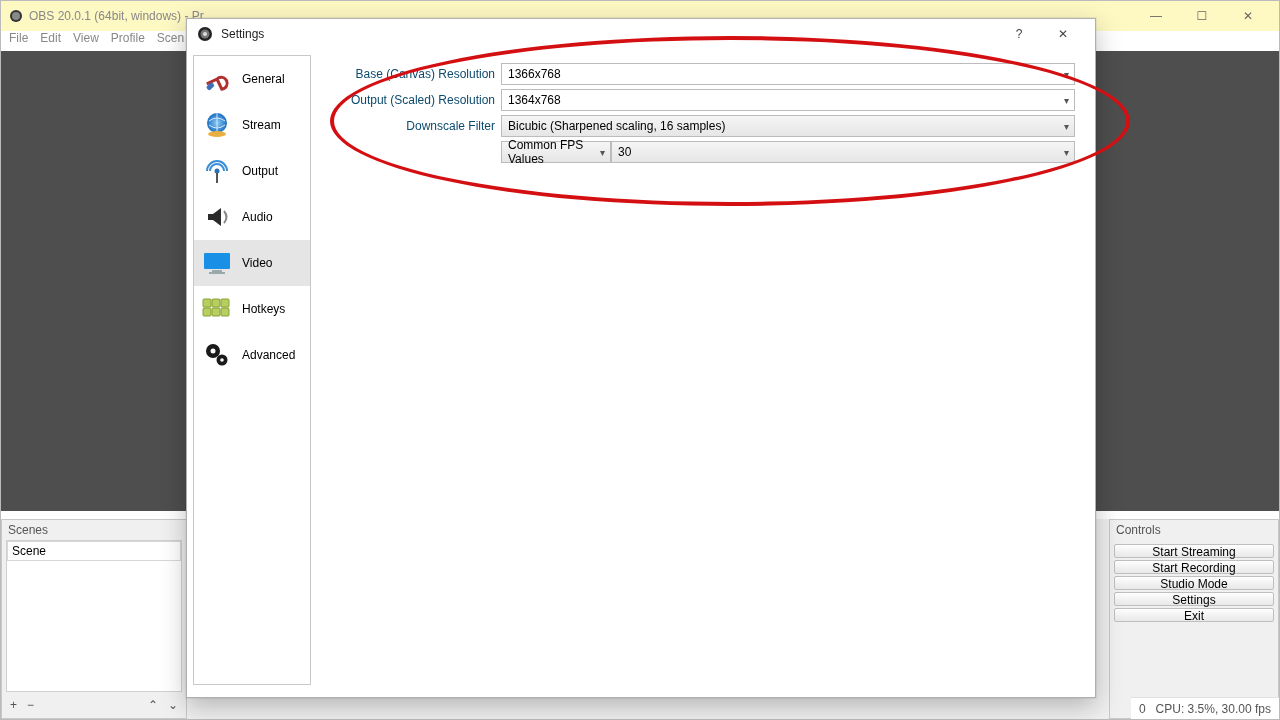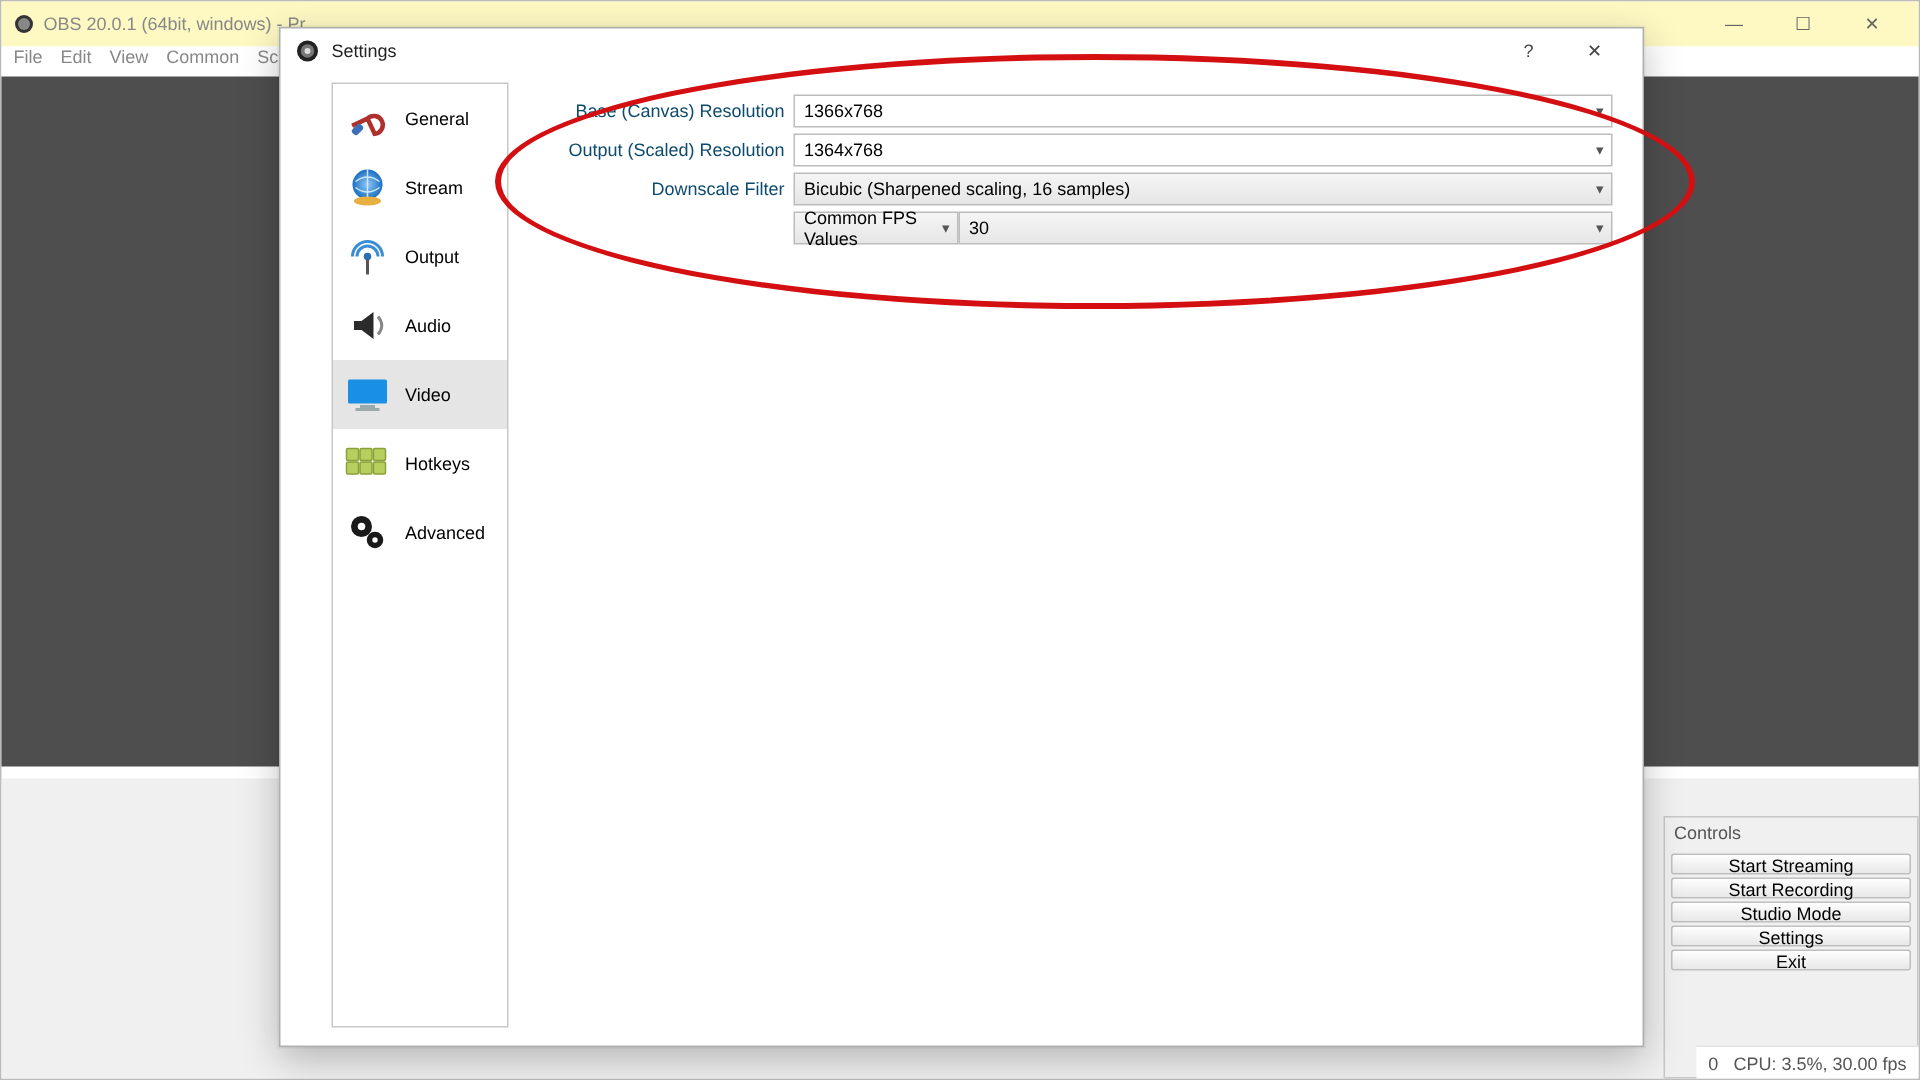--- a/index.html
+++ b/index.html
@@ -13,32 +13,32 @@
 .main-menu { height: 20px; background: #fff; display: flex; gap: 12px; padding: 0 8px; color: #888; }
 .main-menu span { text-decoration: underline; text-decoration-color: transparent; }
 .preview { position: absolute; top: 50px; left: 0; right: 0; height: 460px; background: #4e4e4e; }
 
 .bottom { position: absolute; bottom: 0; left: 0; right: 0; height: 200px; background: #f0f0f0; display: flex; }
 .bottom-col { border: 1px solid #c8c8c8; display: flex; flex-direction: column; }
 .bottom-col .hdr { padding: 3px 6px; color: #555; }
 .scenes-list { flex: 1; background: #fff; margin: 0 4px; border: 1px solid #d0d0d0; }
 .scenes-list .item { padding: 2px 4px; border: 1px solid #d8d8d8; }
 .bottom-tools { display: flex; gap: 10px; padding: 6px 8px; color: #555; font-size: 18px; }
-.controls-col { width: 170px; margin-left: auto; margin-top: 25px; }
+.controls-col { width: 170px; margin-left: auto; }
 .controls-col .btns { padding: 4px; display: flex; flex-direction: column; gap: 2px; }
 .controls-col button { height: 14px; border: 1px solid #bfbfbf; background: linear-gradient(#fefefe,#e8e8e8); border-radius: 2px; }
 .statusbar { position: absolute; bottom: 0; right: 0; height: 22px; background: #fff; display: flex; align-items: center; padding: 0 8px; font-size: 11px; color: #555; gap: 10px; border-top: 1px solid #e0e0e0; z-index: 2; }
 
 .settings { position: absolute; left: 186px; top: 18px; width: 910px; height: 680px; background: #fff; border: 1px solid #b0b0b0; box-shadow: 0 8px 24px rgba(0,0,0,0.25), 0 0 0 1px rgba(0,0,0,0.05); z-index: 50; display: flex; flex-direction: column; }
 .settings-titlebar { height: 30px; display: flex; align-items: center; padding: 0 10px; }
 .settings-titlebar .title { display: flex; align-items: center; gap: 8px; flex: 1; color: #222; }
 .settings-titlebar .wc { display: flex; gap: 0; }
 .settings-titlebar .wc div { width: 44px; height: 30px; display: flex; align-items: center; justify-content: center; color: #444; }
 .settings-body { flex: 1; display: flex; padding: 6px 6px 12px 6px; gap: 6px; }
-.sidebar { width: 118px; border: 1px solid #c8c8c8; background: #fff; display: flex; flex-direction: column; margin-left: 28px; }
+.sidebar { width: 118px; border: 1px solid #c8c8c8; background: #fff; display: flex; flex-direction: column; }
 .side-item { height: 46px; display: flex; align-items: center; gap: 8px; padding: 0 6px; }
 .side-item.selected { background: #e5e5e5; text-align: center; }
 .side-item .icon { width: 34px; height: 34px; display: flex; align-items: center; justify-content: center; }
 .content { flex: 1; padding: 8px 14px; }
 .form { display: grid; grid-template-columns: 170px 110px 1fr; row-gap: 4px; align-items: center; }
 .form label { text-align: right; padding-right: 6px; color: #0c4a6e; }
 .form .span2 { grid-column: 2 / span 2; }
 .form select, .form .combo { width: 100%; height: 22px; border: 1px solid #bcbcbc; background: #fff; padding: 0 18px 0 6px; appearance: none; position: relative; display: flex; align-items: center; }
 .combo.grey, select.grey { background: linear-gradient(#f5f5f5,#e6e6e6); }
 .sel-wrap { position: relative; }
@@ -66,26 +66,39 @@
     <div class="controls">
       <div>—</div>
       <div>☐</div>
       <div>✕</div>
     </div>
   </div>
   <div class="main-menu">
     <span>File</span>
     <span>Edit</span>
     <span>View</span>
-    <span>Common</span>
+    <span>Profile</span>
     <span>Scen</span>
   </div>
   <div class="preview"></div>
 
   <div class="bottom">
+    <div class="bottom-col" style="width:186px">
+      <div class="hdr">Scenes</div>
+      <div class="scenes-list">
+        <div class="item">Scene</div>
+      </div>
+      <div class="bottom-tools">
+        <span>+</span>
+        <span>−</span>
+        <span style="flex:1"></span>
+        <span>⌃</span>
+        <span>⌄</span>
+      </div>
+    </div>
     <div style="flex:1"></div>
     <div class="bottom-col controls-col">
       <div class="hdr">Controls</div>
       <div class="btns">
         <button>Start Streaming</button>
         <button>Start Recording</button>
         <button>Studio Mode</button>
         <button>Settings</button>
         <button>Exit</button>
       </div>

